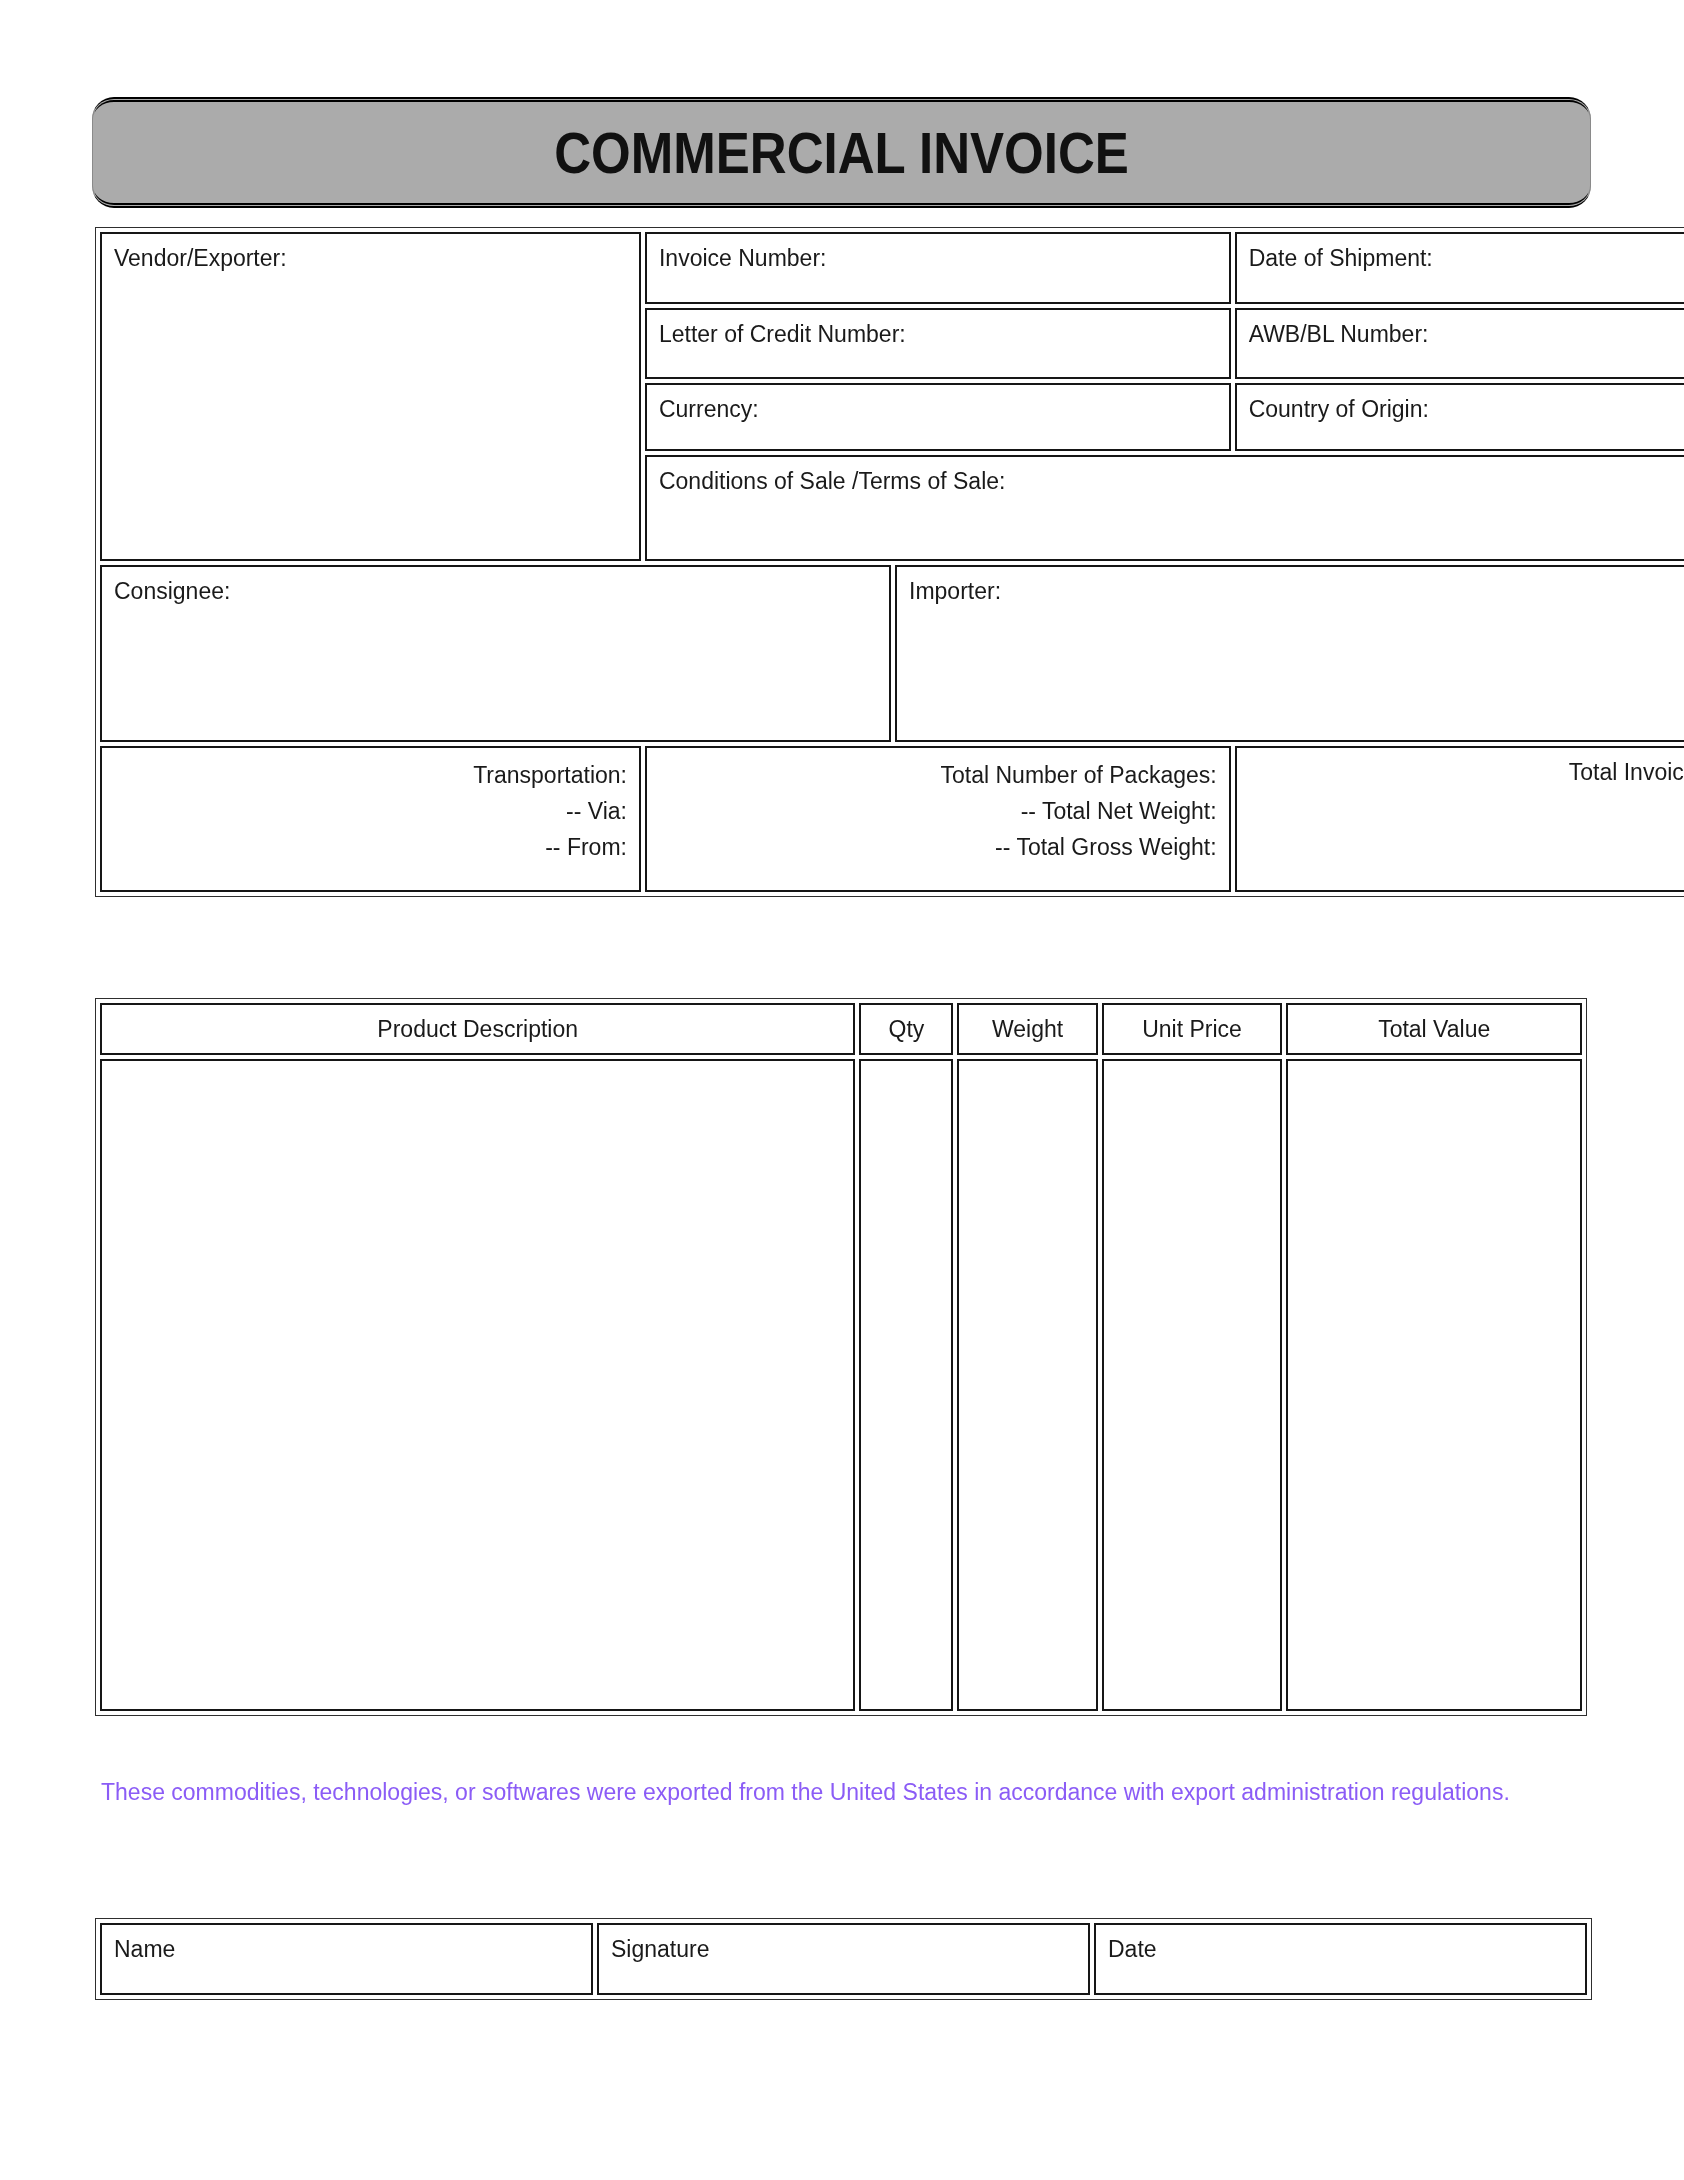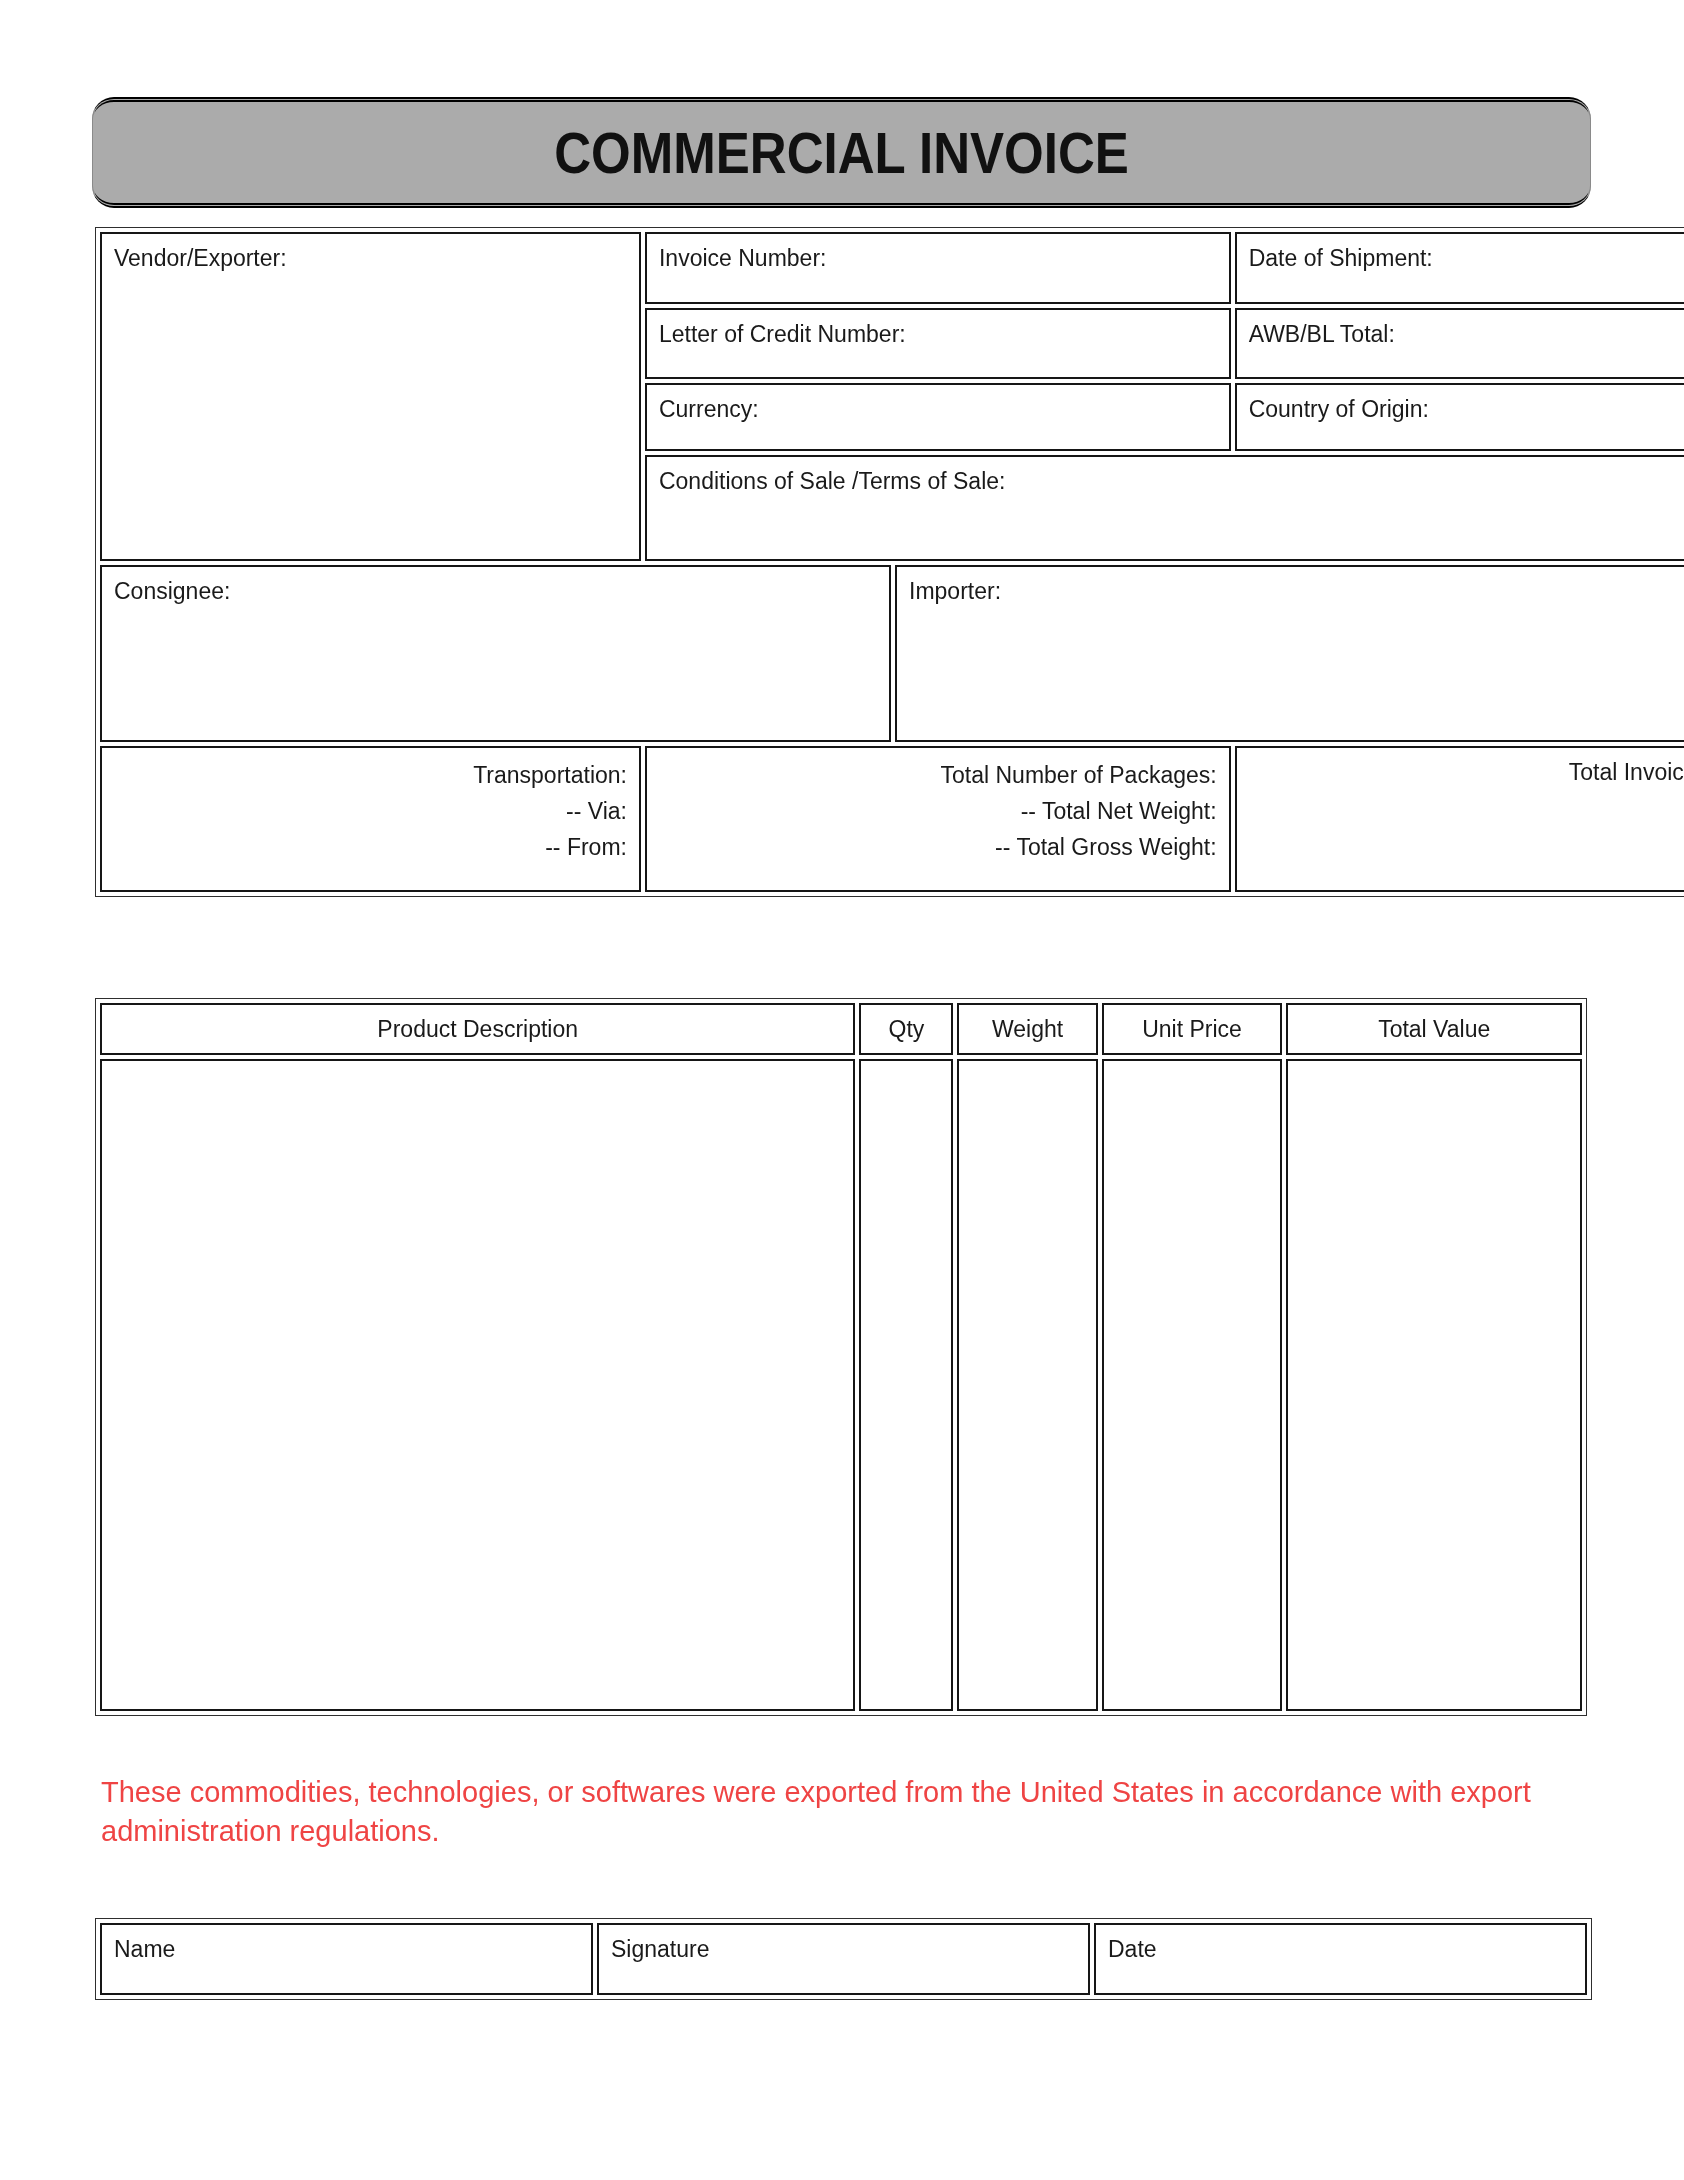--- a/index.html
+++ b/index.html
@@ -87,23 +87,23 @@
     font-size: 24px;
     padding: 1.7px 3.4px;
   }
   td.pbody { height: 652px; }
 
   
   .certification {
     position: absolute;
     left: 101px; top: 1773px;
     width: 1474px;
-    font-size: 29px;
+    font-size: 23px;
     line-height: 39px;
-    color: #ef4444;
+    color: #8b5cf6;
   }
 
   
   .signature-section { left: 95px; top: 1918px; width: 1497px; }
   .scol { width: 33.33%; }
   td.sigcell { height: 72px; }
 </style>
 </head>
 <body>
 
@@ -131,21 +131,21 @@
         </td>
         <td class="h-row1">
           <span>Date of Shipment:</span>
         </td>
       </tr>
       <tr>
         <td colspan="2" class="h-row2">
           <span>Letter of Credit Number:</span>
         </td>
         <td class="h-row2">
-          <span>AWB/BL Total:</span>
+          <span>AWB/BL Number:</span>
         </td>
       </tr>
       <tr>
         <td colspan="2" class="h-row3">
           <span>Currency:</span>
         </td>
         <td class="h-row3">
           <span>Country of Origin:</span>
         </td>
       </tr>

